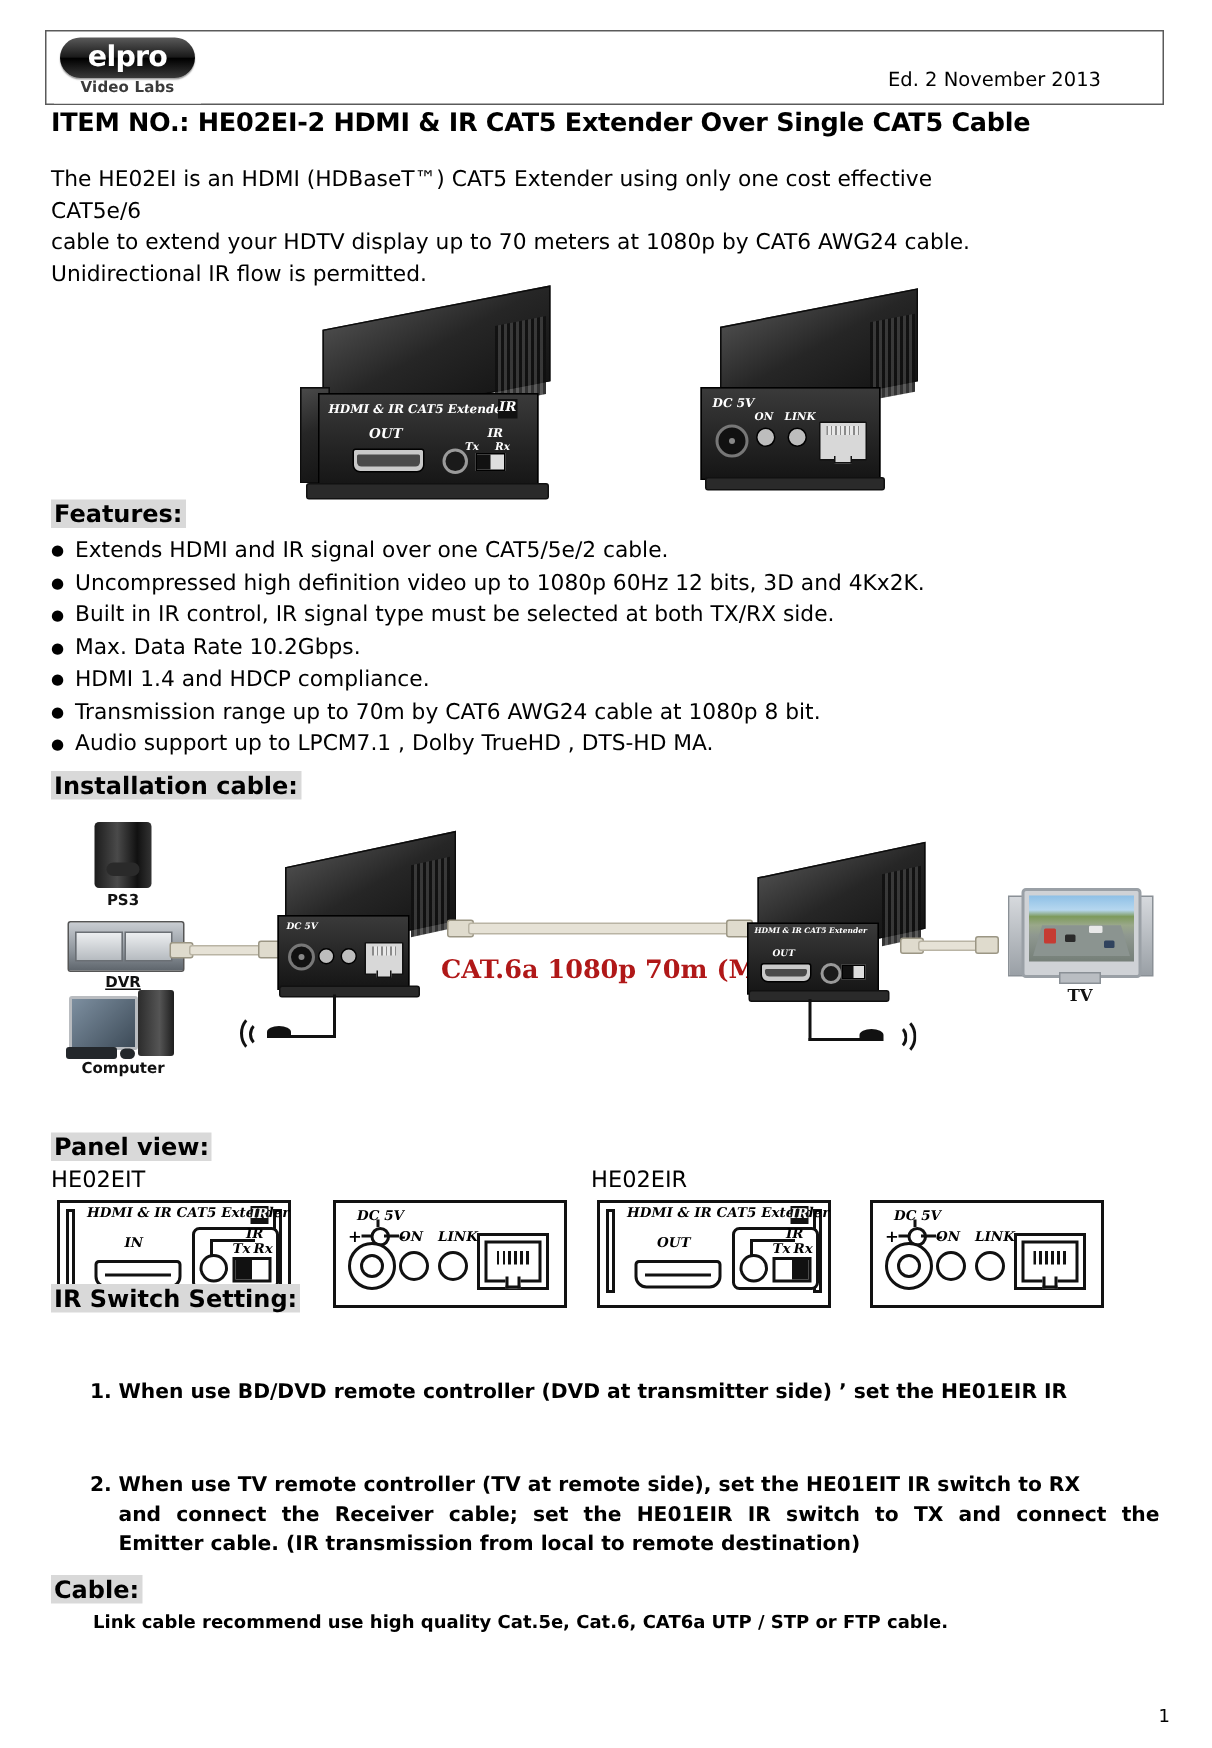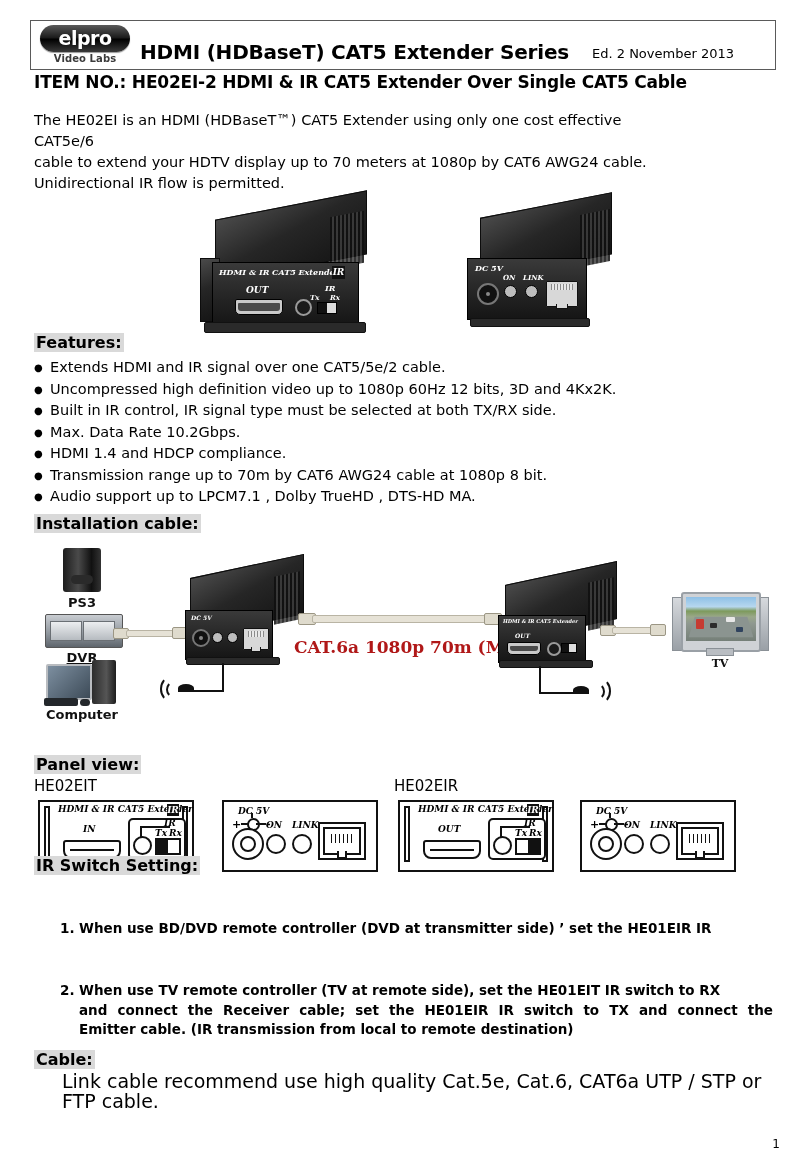--- a/index.html
+++ b/index.html
@@ -147,21 +147,21 @@
     border:2px solid #111;border-top:none;background:#fff;}
   .pv-line{position:absolute;background:#111;}
   .pv-ir-mark{position:absolute;font-family:"DejaVu Serif","Liberation Serif",serif;
     font-style:italic;font-weight:bold;font-size:9px;white-space:nowrap;}
   .pv-model{position:absolute;font-size:15px;white-space:nowrap;}
   .ir-badge{position:absolute;background:#111;color:#fff;font-size:9px;font-weight:bold;
     font-family:"DejaVu Serif","Liberation Serif",serif;font-style:italic;
     text-align:center;line-height:13px;}
 
   
-  .inst-lbl{position:absolute;font-size:13px;font-weight:bold;text-align:center;color:#111;}
+  .inst-lbl{position:absolute;font-size:10px;font-weight:bold;text-align:center;color:#111;}
   .cat-txt{
     position:absolute;color:#b01818;font-weight:bold;font-size:17px;
     font-family:"DejaVu Serif","Liberation Serif",serif;white-space:nowrap;
   }
   .cable{position:absolute;background:#e6e2d6;border:1px solid #b9b4a4;border-radius:2px;}
   .plug{position:absolute;background:#dfdbcd;border:1px solid #9b9684;border-radius:2px;}
   .ps3{position:absolute;background:linear-gradient(90deg,#1c1c1c,#4a4a4a 40%,#111 75%,#333);border-radius:3px;}
   .ps3pad{position:absolute;background:#2a2a2a;border-radius:6px;}
   .dvr{position:absolute;background:linear-gradient(180deg,#c9cdd2,#8d949b 60%,#5e656c);border:1px solid #555;border-radius:2px;}
   .dvr-bay{position:absolute;background:linear-gradient(180deg,#eceef0,#b6bbc0);border:1px solid #6a6f74;}
@@ -175,38 +175,37 @@
   .tv-car{position:absolute;border-radius:1px;}
   .tv-spk{position:absolute;background:linear-gradient(180deg,#d6d9dd,#9aa0a6);border:1px solid #8a9096;}
   .tv-stand{position:absolute;background:#b9bdc2;border:1px solid #8a9096;}
   .irbud{position:absolute;background:#111;border-radius:50% 50% 0 0;}
   .wave{position:absolute;border:2px solid #111;border-radius:50%;
     border-right-color:transparent;border-top-color:transparent;border-bottom-color:transparent;}
   .wireline{position:absolute;background:#111;}
 
   
   .num-item{position:absolute;font-size:13.5px;font-weight:bold;line-height:19.5px;}
-  .cable-txt{position:absolute;font-size:19px;font-weight:normal;line-height:19.5px;}
+  .cable-txt{position:absolute;font-size:12px;font-weight:bold;line-height:19.5px;}
   .pageno{position:absolute;right:28px;bottom:14px;font-size:12px;}
 </style>
 </head>
 <body>
 
 <div class="page">
 
   <div class="hdr-box"></div>
 
   <div class="logo">
     <div class="logo-pill">
       <div class="logo-word">elpro</div>
     </div>
     <div class="logo-sub">Video Labs</div>
   </div>
 
-  <div class="hdr-title">HDMI (HDBaseT) CAT5 Extender Series</div>
   <div class="hdr-ed">Ed. 2 November 2013</div>
   <div class="item-no">ITEM NO.: HE02EI-2   HDMI &amp; IR   CAT5 Extender Over Single CAT5 Cable</div>
 
   <div class="intro">
     <div>The HE02EI is an HDMI (HDBaseT™) CAT5 Extender using only one cost effective CAT5e/6</div>
     <div>cable to extend your HDTV display up to 70 meters at 1080p by CAT6 AWG24 cable.</div>
     <div>Unidirectional IR flow is permitted.</div>
   </div>
 
   <div class="prod">

